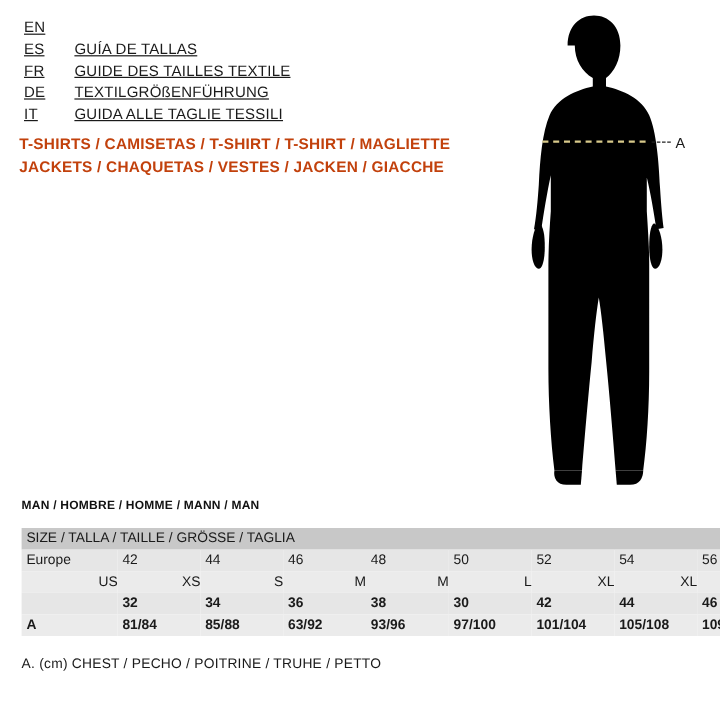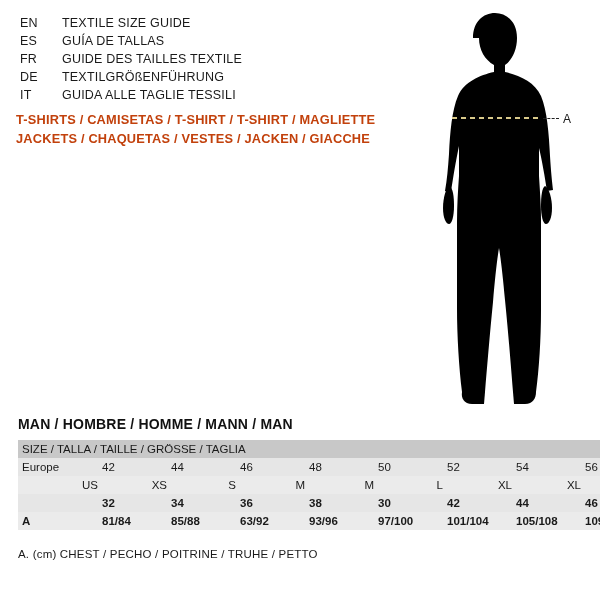--- a/index.html
+++ b/index.html
@@ -19,20 +19,21 @@
     width: 600px;
     height: 600px;
   }
 
   
   .lang-block {
     position: absolute;
     left: 20px;
     top: 16px;
     width: 360px;
+    text-decoration: underline;
   }
   .lang-row {
     display: flex;
     align-items: baseline;
     height: 18px;
     font-size: 12.5px;
     letter-spacing: 0.2px;
   }
   .lang-code {
     width: 42px;
@@ -86,21 +87,21 @@
     width: 16px;
     height: 1px;
     border-top: 1.5px dashed #222;
   }
 
   
   .man-title {
     position: absolute;
     left: 18px;
     top: 416px;
-    font-size: 14px;
+    font-size: 10px;
     font-weight: bold;
     letter-spacing: 0.2px;
     color: #111;
   }
   .table-wrap {
     position: absolute;
     left: 18px;
     top: 440px;
     width: 564px;
   }
@@ -148,21 +149,20 @@
   }
 </style>
 </head>
 <body>
 
 <div class="page">
 
   <div class="lang-block">
     <div class="lang-row">
       <span class="lang-code">EN</span>
-      <span class="lang-text">TEXTILE SIZE GUIDE</span>
     </div>
     <div class="lang-row">
       <span class="lang-code">ES</span>
       <span class="lang-text">GUÍA DE TALLAS</span>
     </div>
     <div class="lang-row">
       <span class="lang-code">FR</span>
       <span class="lang-text">GUIDE DES TAILLES TEXTILE</span>
     </div>
     <div class="lang-row">

